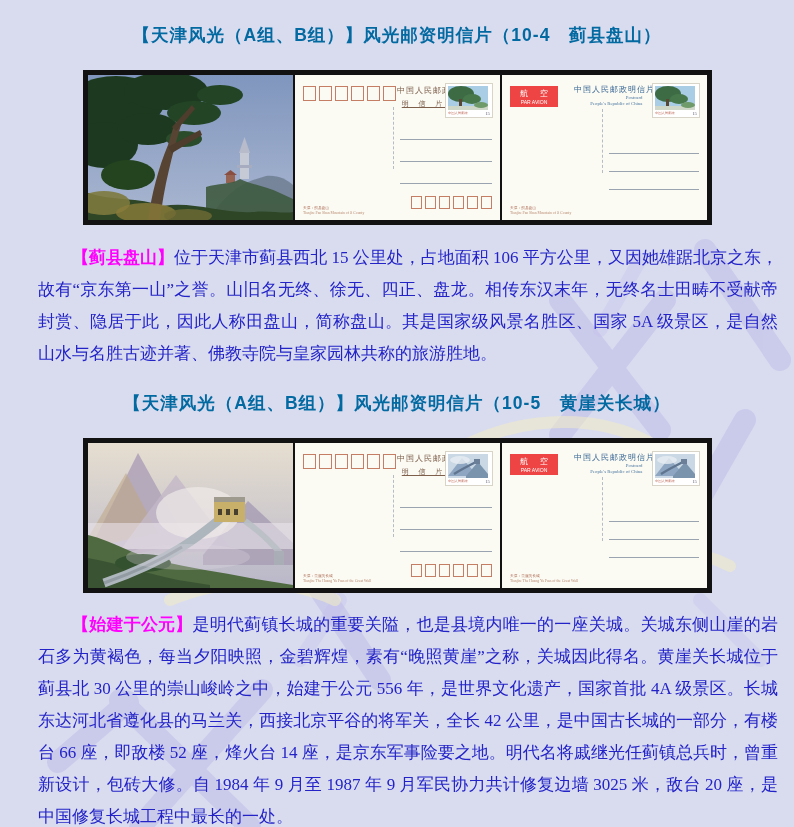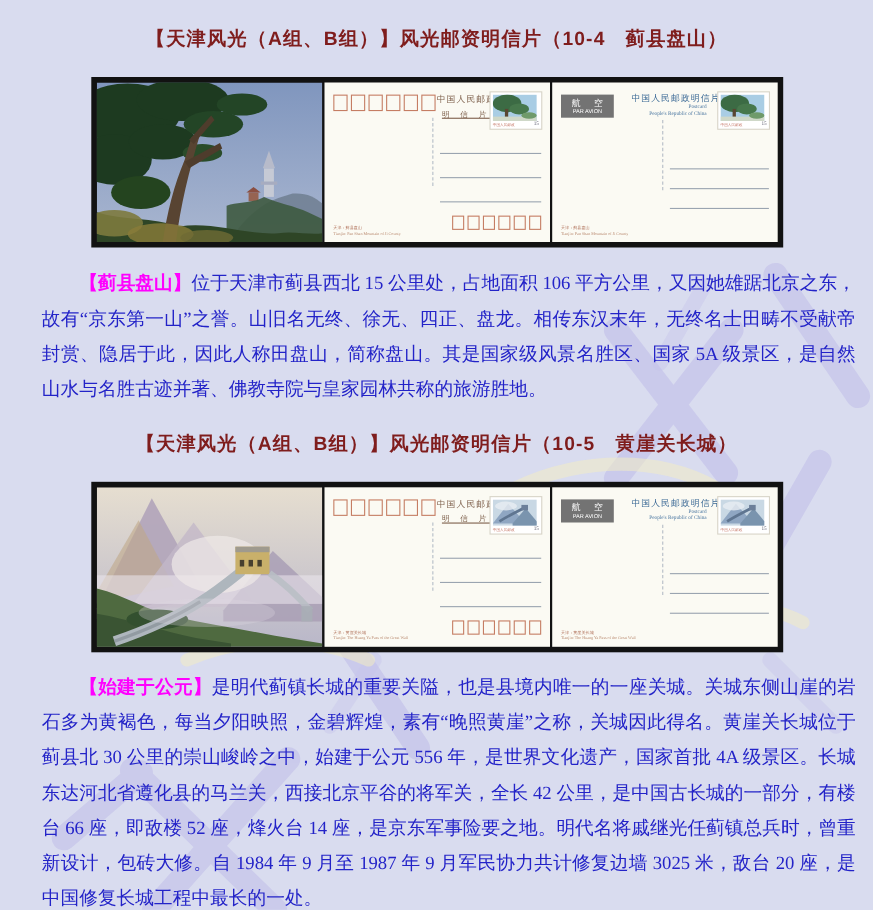--- a/index.html
+++ b/index.html
@@ -5,21 +5,21 @@
   html,body{margin:0;padding:0;}
   body{
     width:794px;height:827px;position:relative;overflow:hidden;
     background:#d9dcef;
     font-family:"Liberation Serif",serif;
   }
   .watermark{position:absolute;inset:0;z-index:0;pointer-events:none;}
   .content{position:relative;z-index:1;}
 
   .sec-title{
-    text-align:center;color:#7f1d1d;font-weight:bold;
+    text-align:center;color:#0369a1;font-weight:bold;
     font-size:17.5px;line-height:26px;letter-spacing:1px;
     font-family:"Liberation Sans",sans-serif;
   }
   #title-1{padding-top:22px;}
   #title-2{margin-top:20px;}
 
   .strip{
     margin:22px 0 0 83px;width:629px;box-sizing:border-box;
     background:#121212;padding:5px;display:flex;gap:2px;
   }
@@ -58,21 +58,21 @@
   .addr.air .line{margin-bottom:17px;}
 
   .caption{
     position:absolute;left:8px;bottom:5px;color:#b0715a;
     font-size:6px;line-height:1.35;transform:scale(.62);
     transform-origin:left bottom;white-space:nowrap;
   }
   .caption .en{color:#b98a70;}
 
   .avion{
-    position:absolute;left:8px;top:11px;width:48px;background:#737373;
+    position:absolute;left:8px;top:11px;width:48px;background:#ef4444;
     color:#fff;text-align:center;padding:2px 0 2px 0;
     font-family:"Liberation Sans",sans-serif;
   }
   .avion .cn{font-size:8px;letter-spacing:5px;padding-left:5px;white-space:nowrap;}
   .avion .en{font-size:6px;transform:scale(.85);white-space:nowrap;}
 
   .intl-header{position:absolute;left:72px;top:9px;width:76px;text-align:right;color:#3c6a96;}
   .intl-header .cn{font-size:8px;letter-spacing:1px;white-space:nowrap;}
   .intl-header .en{font-size:6px;transform:scale(.8);transform-origin:center top;white-space:nowrap;color:#4a76a0;}
 

